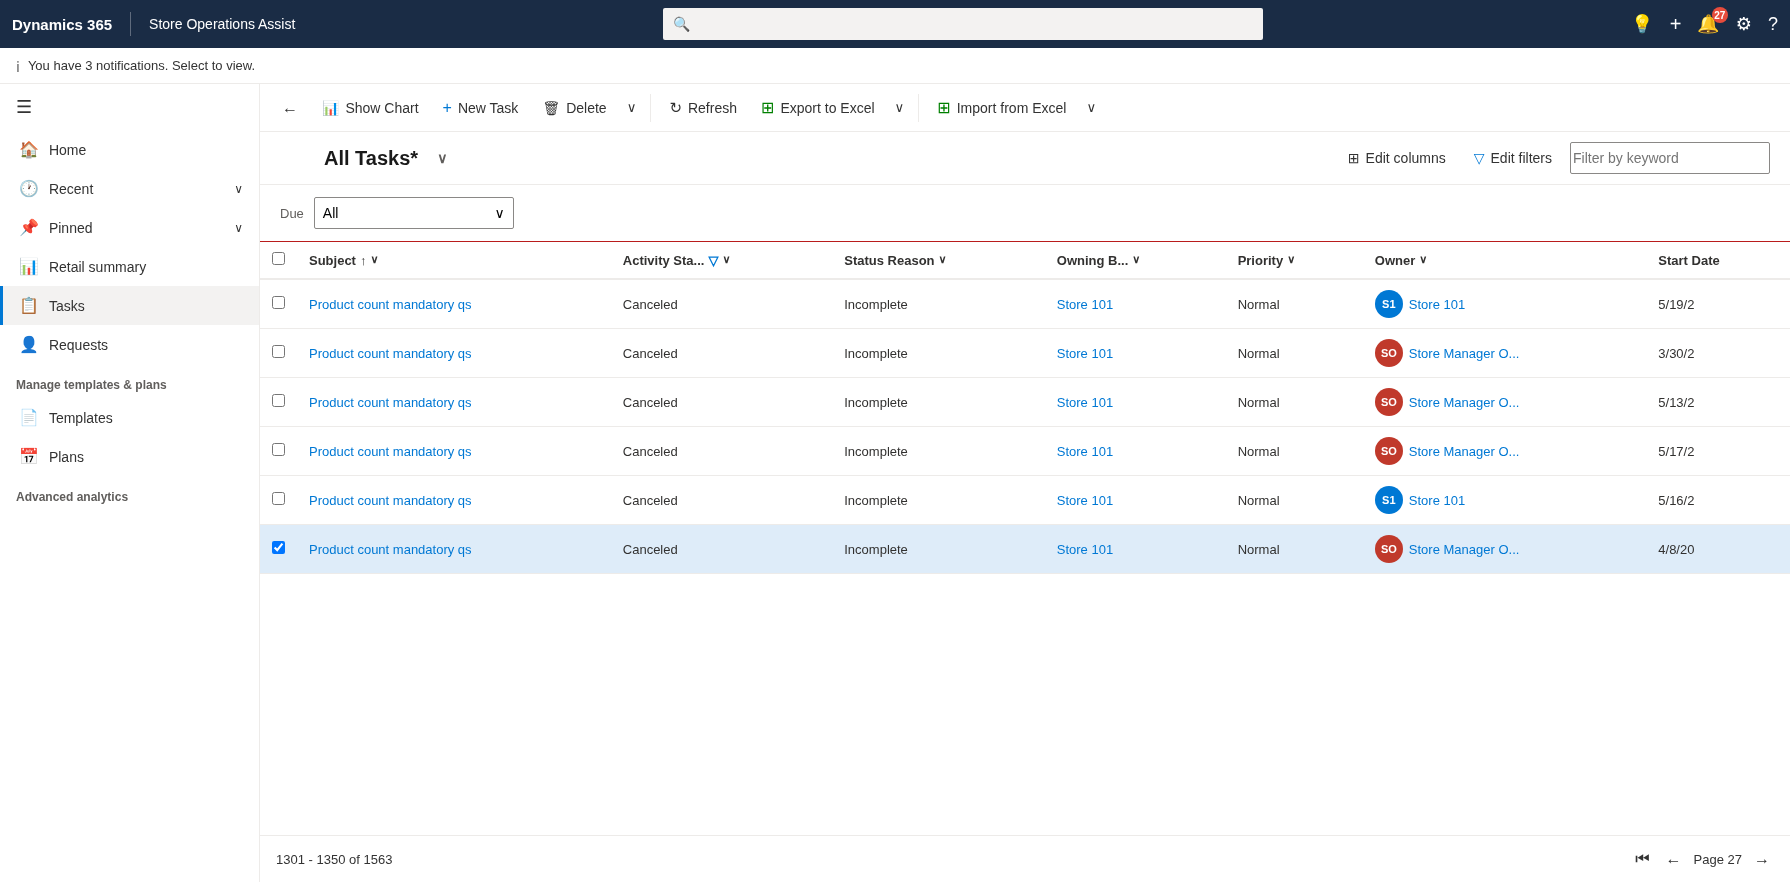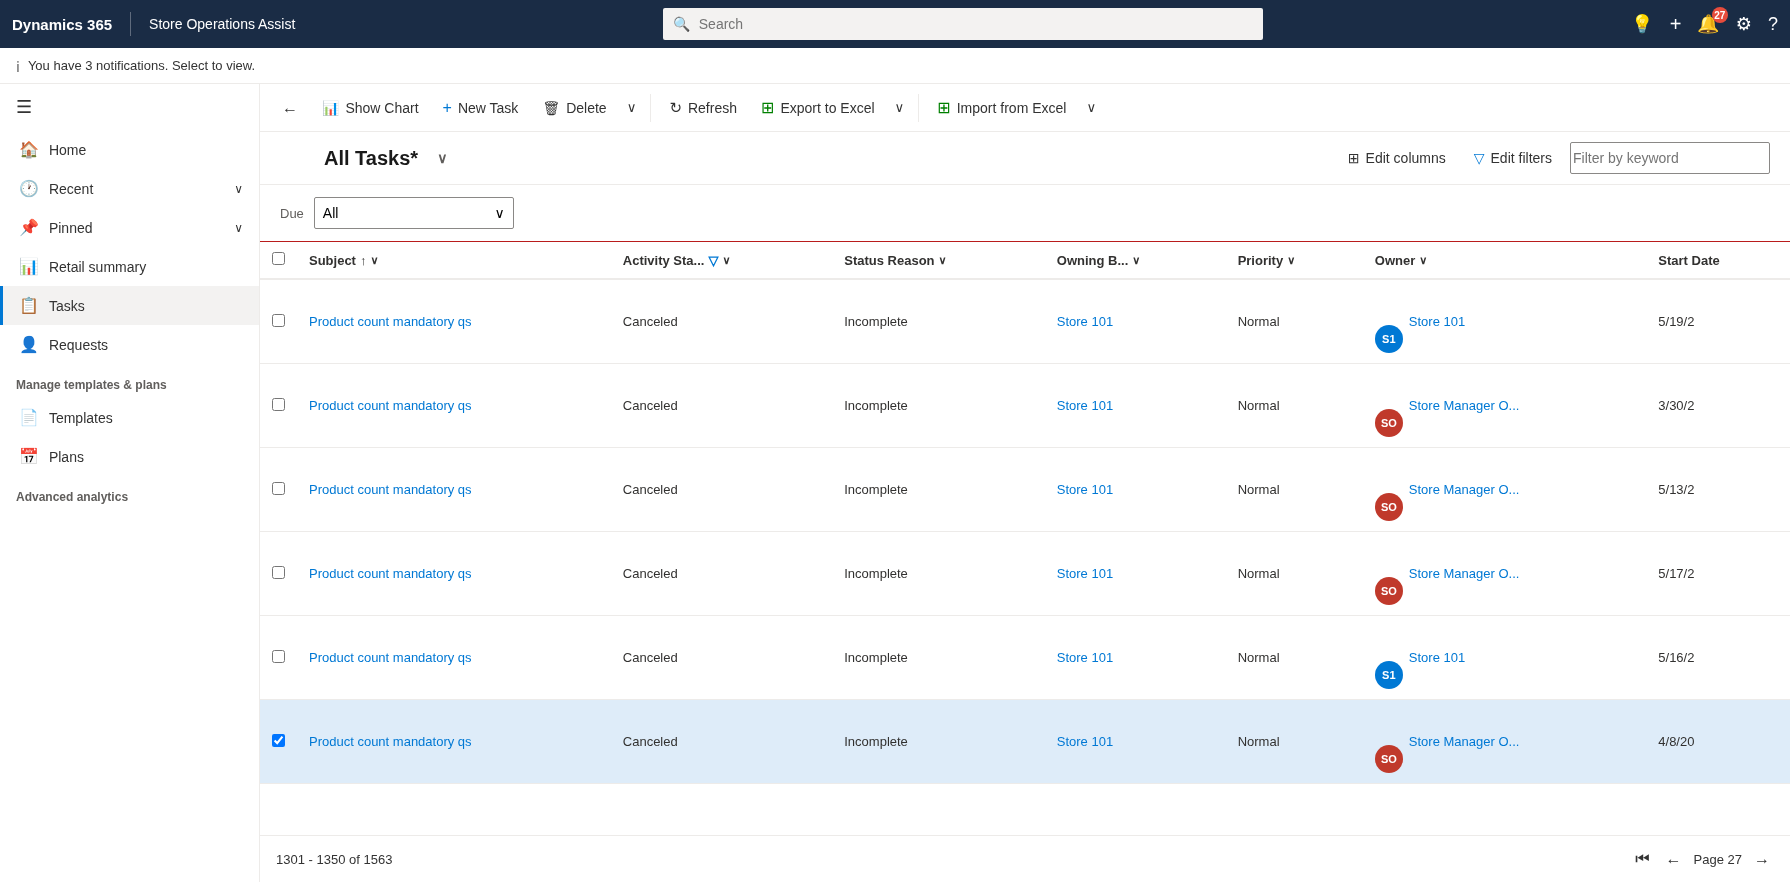--- a/index.html
+++ b/index.html
@@ -105,31 +105,31 @@
 
     
     .table-container { flex: 1; overflow: auto; }
     table { width: 100%; border-collapse: collapse; }
     thead tr { border-bottom: 2px solid #edebe9; }
     thead th {
       padding: 10px 12px; text-align: left; font-size: 13px; font-weight: 600;
       color: #323130; white-space: nowrap; background: white;
       position: sticky; top: 0; z-index: 2;
     }
-    thead th .th-inner { display: flex; align-items: center; gap: 4px; }
+    thead th .th-inner { display: flex; align-items: flex-start; gap: 4px; }
     tbody tr { border-bottom: 1px solid #edebe9; }
     tbody tr.selected { background: #deecf9; }
     tbody td { padding: 10px 12px; font-size: 13px; color: #323130; vertical-align: middle; }
     .task-link { color: #0078d4; text-decoration: none; cursor: pointer; }
     .store-link { color: #0078d4; text-decoration: none; cursor: pointer; }
     .owner-cell { display: flex; align-items: center; gap: 6px; }
     .avatar {
       width: 28px; height: 28px; border-radius: 50%;
       display: flex; align-items: center; justify-content: center;
-      font-size: 11px; font-weight: 700; color: white; flex-shrink: 0; margin-top: 35px;
+      font-size: 11px; font-weight: 700; color: white; flex-shrink: 0;
     }
     .checkbox-cell { width: 32px; }
     input[type="checkbox"] { cursor: pointer; }
 
     
     .pagination {
       display: flex; align-items: center; justify-content: space-between;
       padding: 10px 16px; border-top: 1px solid #edebe9; background: white;
       font-size: 13px; color: #333;
     }
@@ -148,21 +148,20 @@
 <body>
 
 <div class="top-nav">
   <span style="font-weight:700;font-size:15px;white-space:nowrap;">Dynamics 365</span>
   <span style="width:1px;height:24px;background:rgba(255,255,255,0.3);display:inline-block;margin:0 6px;"></span>
   <span style="font-size:14px;white-space:nowrap;text-align:center;">Store Operations Assist</span>
 
   <div style="flex:1;display:flex;justify-content:center;">
     <div style="display:flex;align-items:center;background:#f3f2f1;border-radius:2px;height:32px;padding:0 10px;width:600px;gap:8px;">
       <span style="color:#605e5c;">🔍</span>
-      <input type="text" style="border: none; background: transparent; flex: 1 1 0%; font-size: 14px; outline: none; color: rgb(51, 51, 51);" placeholder="Search">
     </div>
   </div>
 
   <div class="top-nav-icons">
     <span style="cursor:pointer;font-size:18px;">💡</span>
     <span style="cursor:pointer;font-size:20px;font-weight:300;">+</span>
     <span style="position:relative;">
       <span style="font-size:18px;cursor:pointer;">🔔</span>
       <span style="position:absolute;top:-6px;right:-8px;background:#e74c3c;color:white;border-radius:50%;width:16px;height:16px;font-size:10px;display:flex;align-items:center;justify-content:center;font-weight:bold;">27</span>
     </span>

